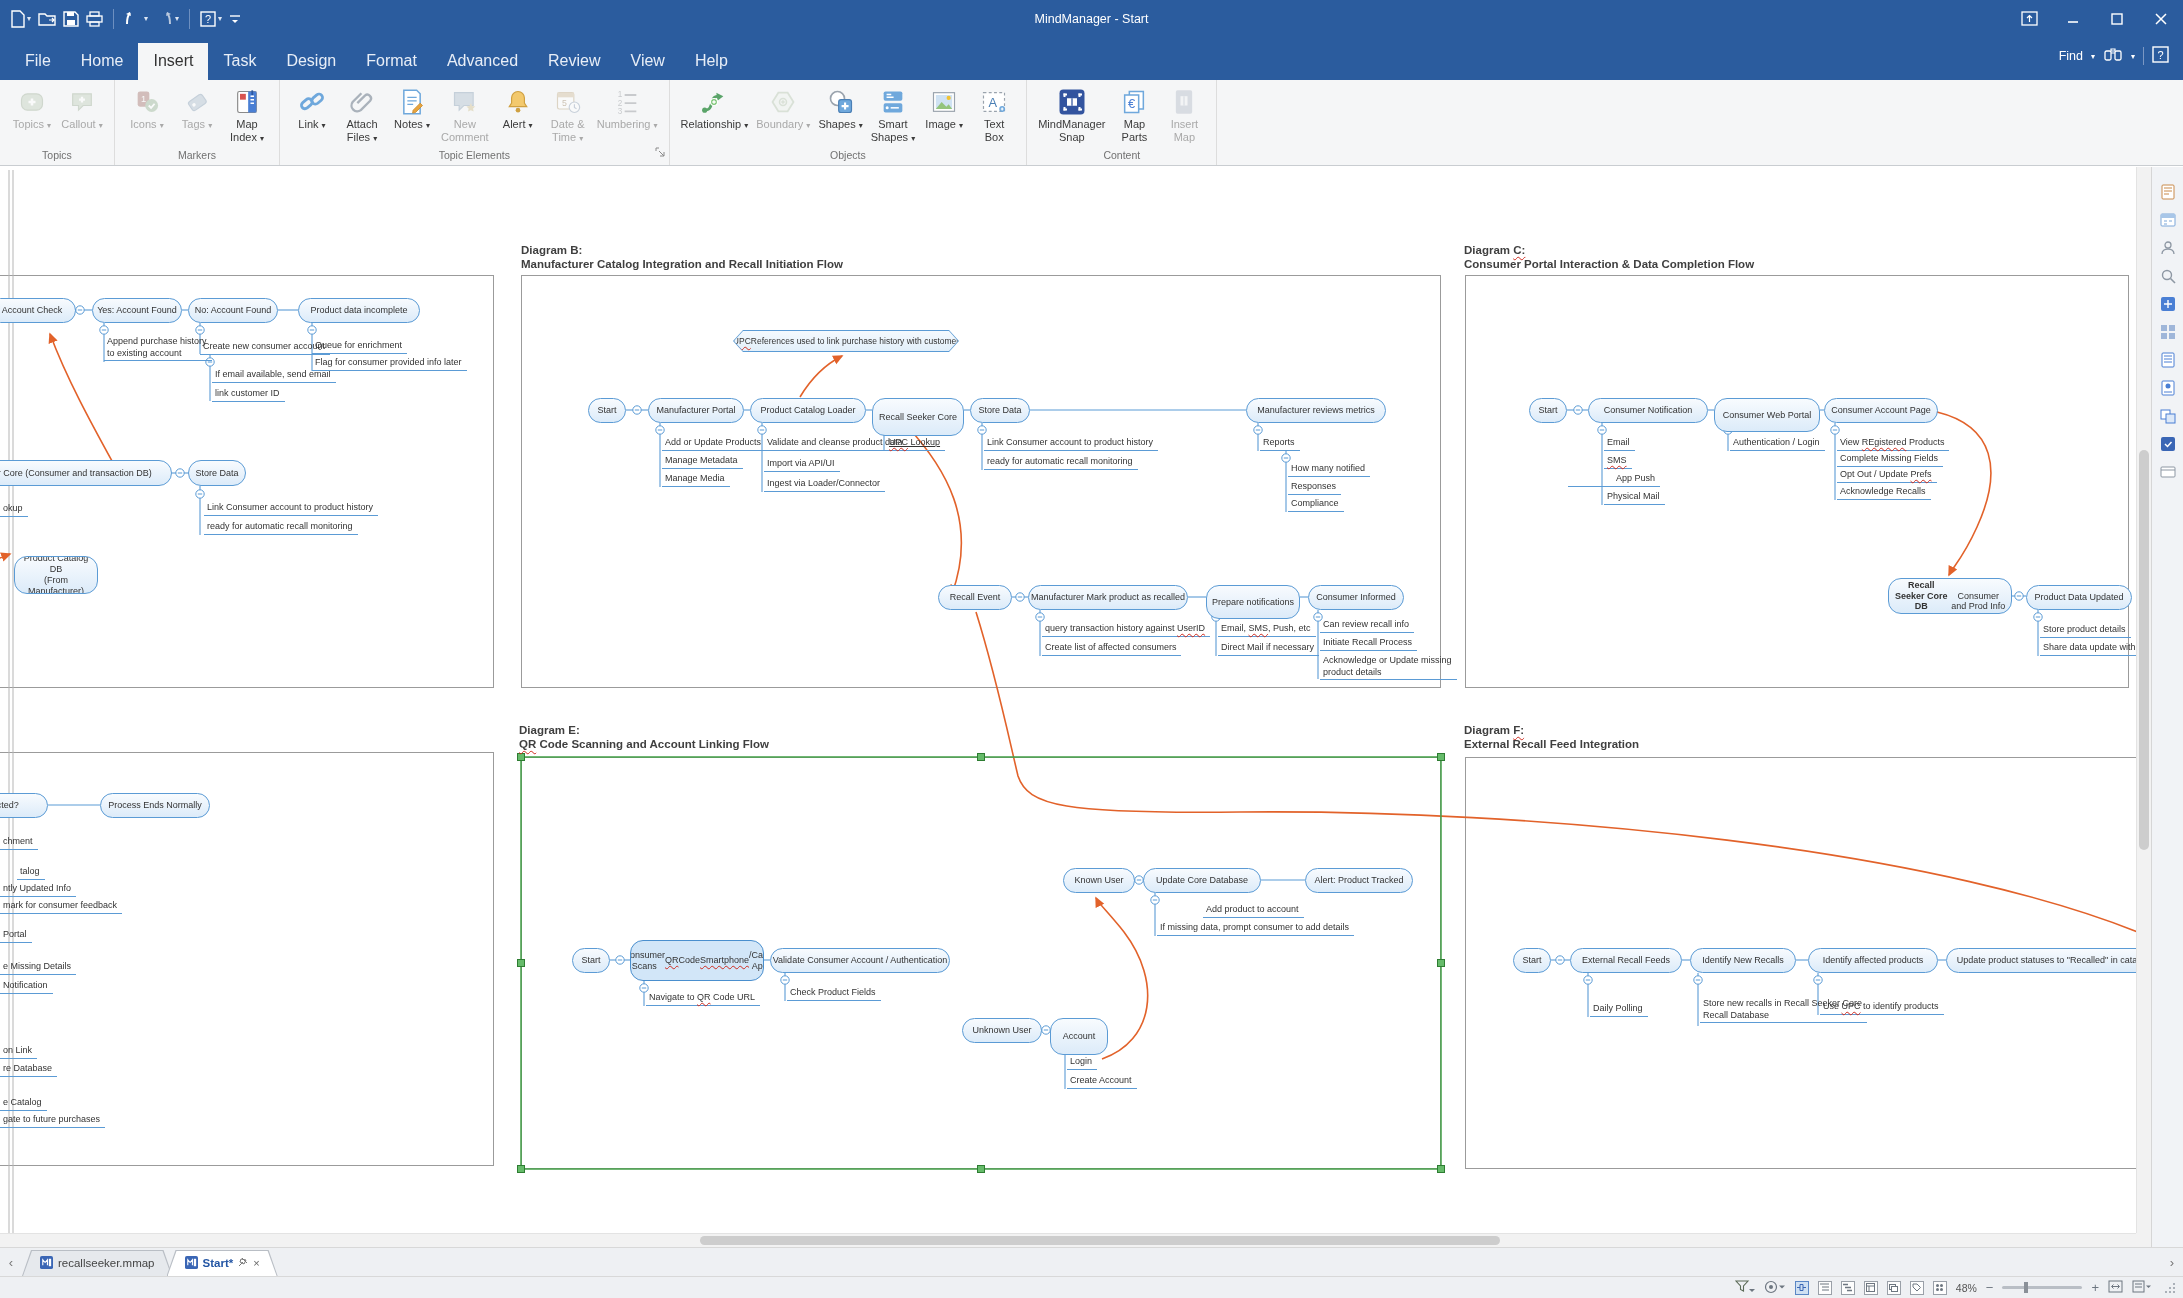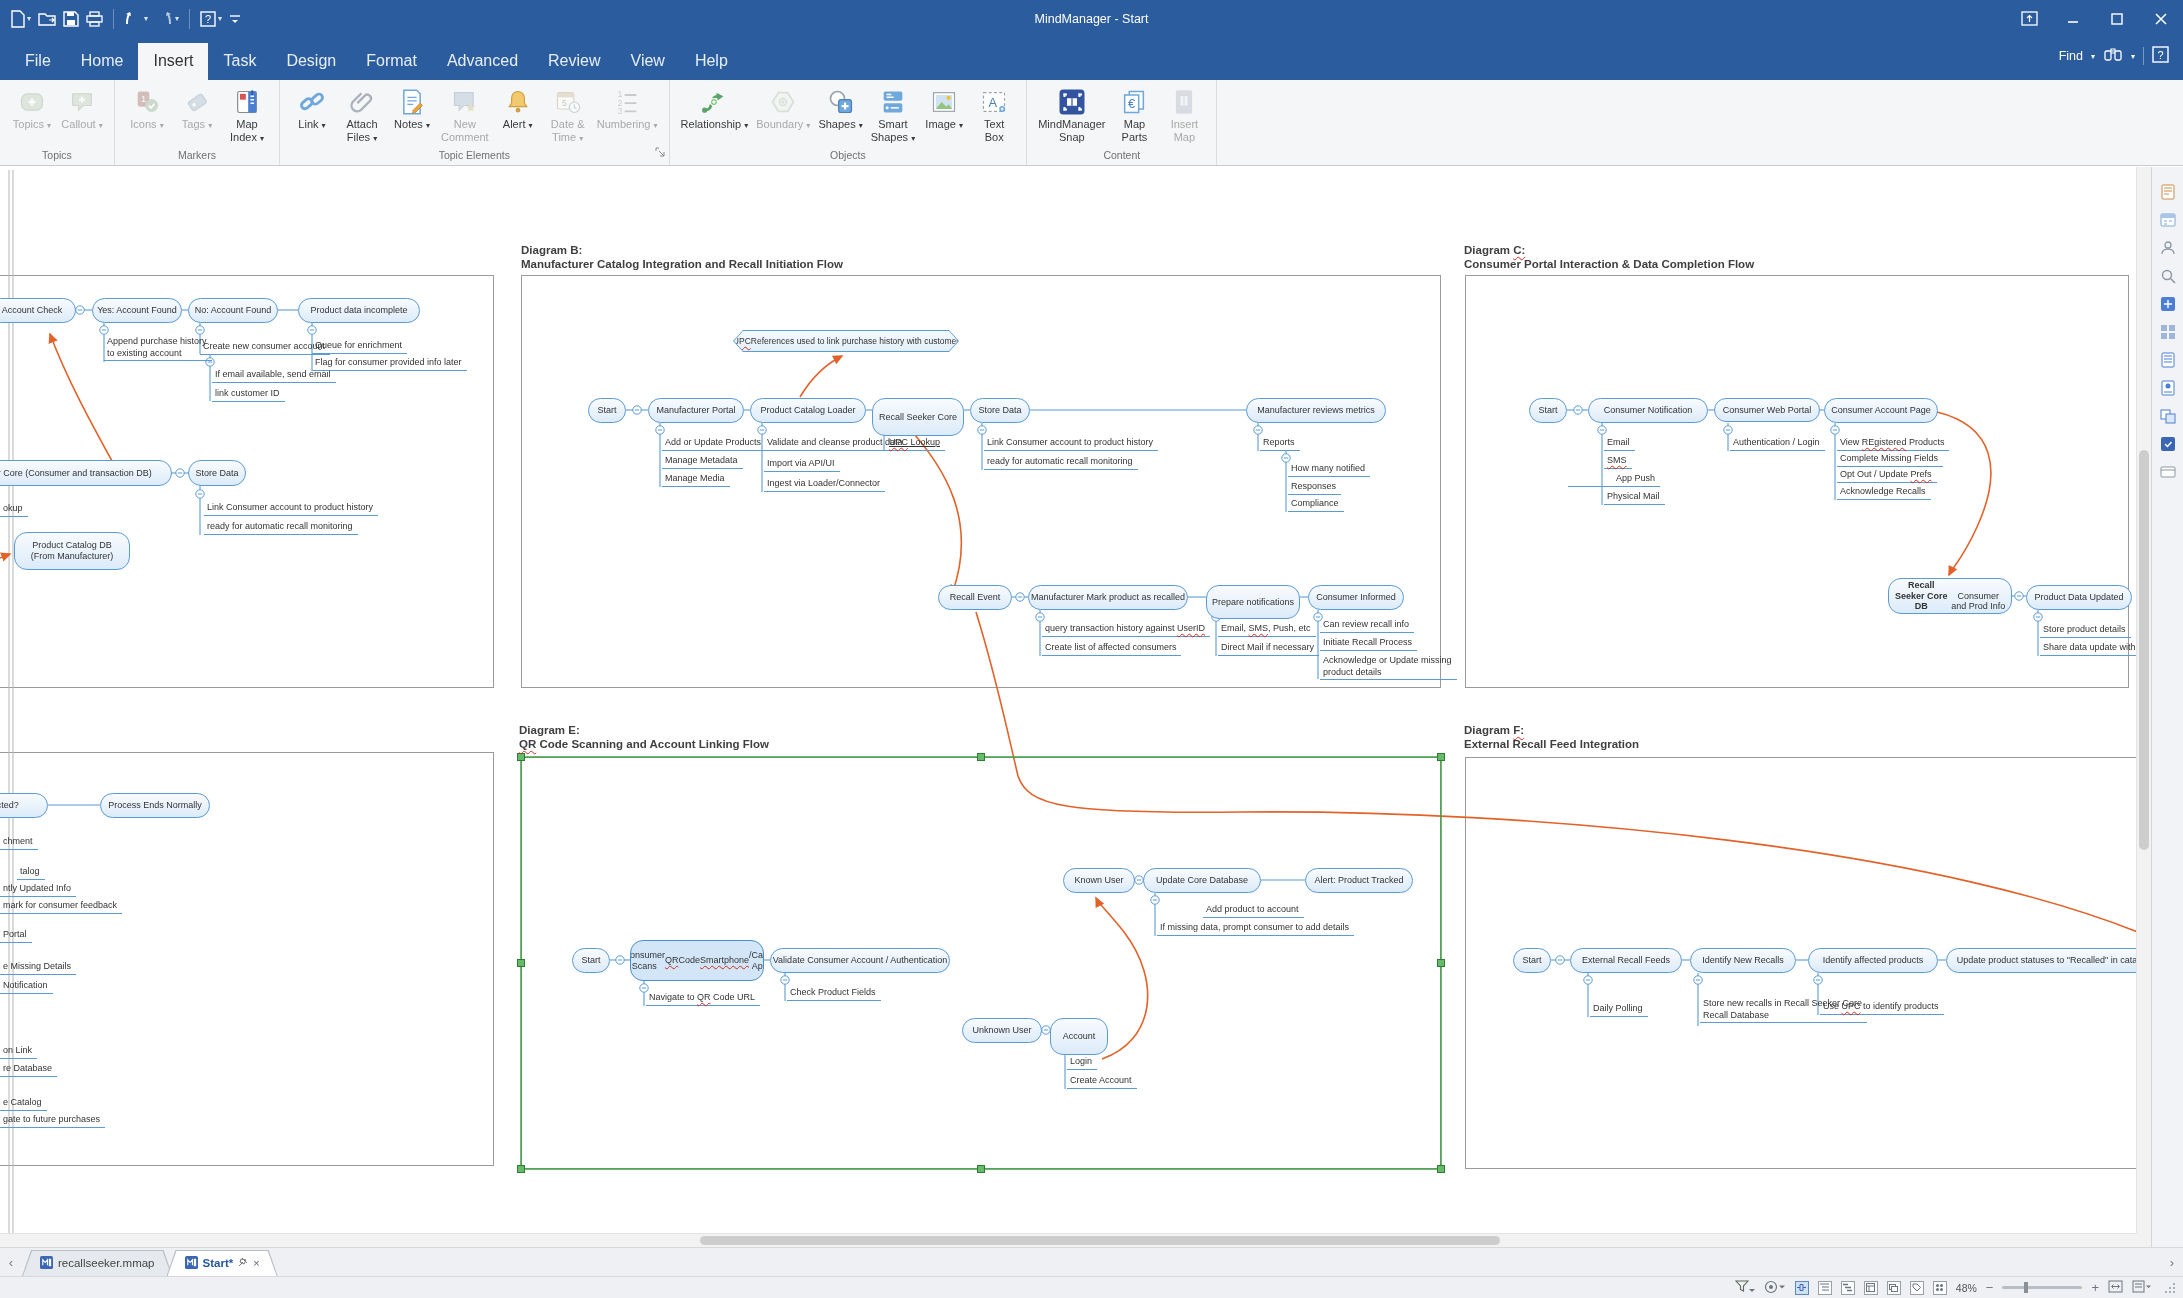--- a/index.html
+++ b/index.html
@@ -720,39 +720,39 @@
       <div class="dlabel" style="left: 521px; top: 243px;">Diagram B:<br>Manufacturer Catalog Integration and Recall Initiation Flow</div>
       <div class="dlabel" style="left: 1464px; top: 243px;">Diagram <span class="sq">C:</span><br>Consumer Portal Interaction &amp; Data Completion Flow</div>
       <div class="dlabel" style="left: 519px; top: 723px;">Diagram E:<br><span class="sq">QR</span> Code Scanning and Account Linking Flow</div>
       <div class="dlabel" style="left: 1464px; top: 723px;">Diagram <span class="sq">F:</span><br>External Recall Feed Integration</div>
       <div class="pill" style="left: -12px; top: 298px; width: 88px; height: 25px;">Account Check</div>
       <div class="pill" style="left: 92px; top: 298px; width: 90px; height: 25px;">Yes: Account Found</div>
       <div class="pill" style="left: 188px; top: 298px; width: 90px; height: 25px;">No: Account Found</div>
       <div class="pill" style="left: 298px; top: 298px; width: 122px; height: 25px;">Product data incomplete</div>
       <div class="pill" style="left: -48px; top: 460px; width: 220px; height: 26px;">Seeker Core (Consumer and transaction DB)</div>
       <div class="pill" style="left: 188px; top: 460px; width: 58px; height: 26px;">Store Data</div>
-      <div class="pill wrap" style="left: 14px; top: 532px; width: 116px; height: 38px;">Product Catalog DB<br>(From Manufacturer)</div>
+      <div class="pill wrap" style="left: 14px; top: 556px; width: 84px; height: 38px;">Product Catalog DB<br>(From Manufacturer)</div>
       <div class="pill" style="left: -45px; top: 793px; width: 93px; height: 25px;">etected?</div>
       <div class="pill" style="left: 100px; top: 793px; width: 110px; height: 25px;">Process Ends Normally</div>
       <div class="pill" style="left: 588px; top: 398px; width: 38px; height: 25px;">Start</div>
       <div class="pill" style="left: 648px; top: 398px; width: 96px; height: 25px;">Manufacturer Portal</div>
       <div class="pill" style="left: 750px; top: 398px; width: 116px; height: 25px;">Product Catalog Loader</div>
       <div class="pill" style="left: 872px; top: 398px; width: 92px; height: 38px;">Recall Seeker Core</div>
       <div class="pill" style="left: 970px; top: 398px; width: 60px; height: 25px;">Store Data</div>
       <div class="pill" style="left: 1246px; top: 398px; width: 140px; height: 25px;">Manufacturer reviews metrics</div>
       <div class="hex" style="left: 733px; top: 330px; width: 226px; height: 22px;">
         <div class="hexin"><span class="sq">UPC</span> References used to link purchase history with customer</div>
       </div>
       <div class="pill" style="left: 938px; top: 585px; width: 74px; height: 25px;">Recall Event</div>
       <div class="pill" style="left: 1028px; top: 585px; width: 160px; height: 25px;">Manufacturer Mark product as recalled</div>
       <div class="pill" style="left: 1206px; top: 585px; width: 94px; height: 34px;">Prepare notifications</div>
       <div class="pill" style="left: 1308px; top: 585px; width: 96px; height: 25px;">Consumer Informed</div>
       <div class="pill" style="left: 1529px; top: 398px; width: 38px; height: 25px;">Start</div>
       <div class="pill" style="left: 1588px; top: 398px; width: 120px; height: 25px;">Consumer Notification</div>
-      <div class="pill" style="left: 1714px; top: 398px; width: 106px; height: 24px;">Consumer Web Portal</div>
+      <div class="pill" style="left: 1714px; top: 398px; width: 106px; height: 34px;">Consumer Web Portal</div>
       <div class="pill" style="left: 1824px; top: 398px; width: 114px; height: 25px;">Consumer Account Page</div>
       <div class="pill wrap" style="left: 1888px; top: 578px; width: 124px; height: 36px;"><b>Recall Seeker Core DB</b><br>Consumer and Prod Info</div>
       <div class="pill" style="left: 2026px; top: 585px; width: 106px; height: 25px;">Product Data Updated</div>
       <div class="pill" style="left: 1063px; top: 868px; width: 72px; height: 25px;">Known User</div>
       <div class="pill" style="left: 1143px; top: 868px; width: 118px; height: 25px;">Update Core Database</div>
       <div class="pill" style="left: 1305px; top: 868px; width: 108px; height: 25px;">Alert: Product Tracked</div>
       <div class="pill" style="left: 572px; top: 948px; width: 38px; height: 25px;">Start</div>
       <div class="pill wrap hl" style="left: 630px; top: 940px; width: 134px; height: 41px;">Consumer Scans <span class="sq">QR</span> Code<br><span class="sq">Smartphone</span>/Cam App</div>
       <div class="pill" style="left: 770px; top: 948px; width: 180px; height: 25px;">Validate Consumer Account / Authentication</div>
       <div class="pill" style="left: 962px; top: 1018px; width: 80px; height: 25px;">Unknown User</div>

